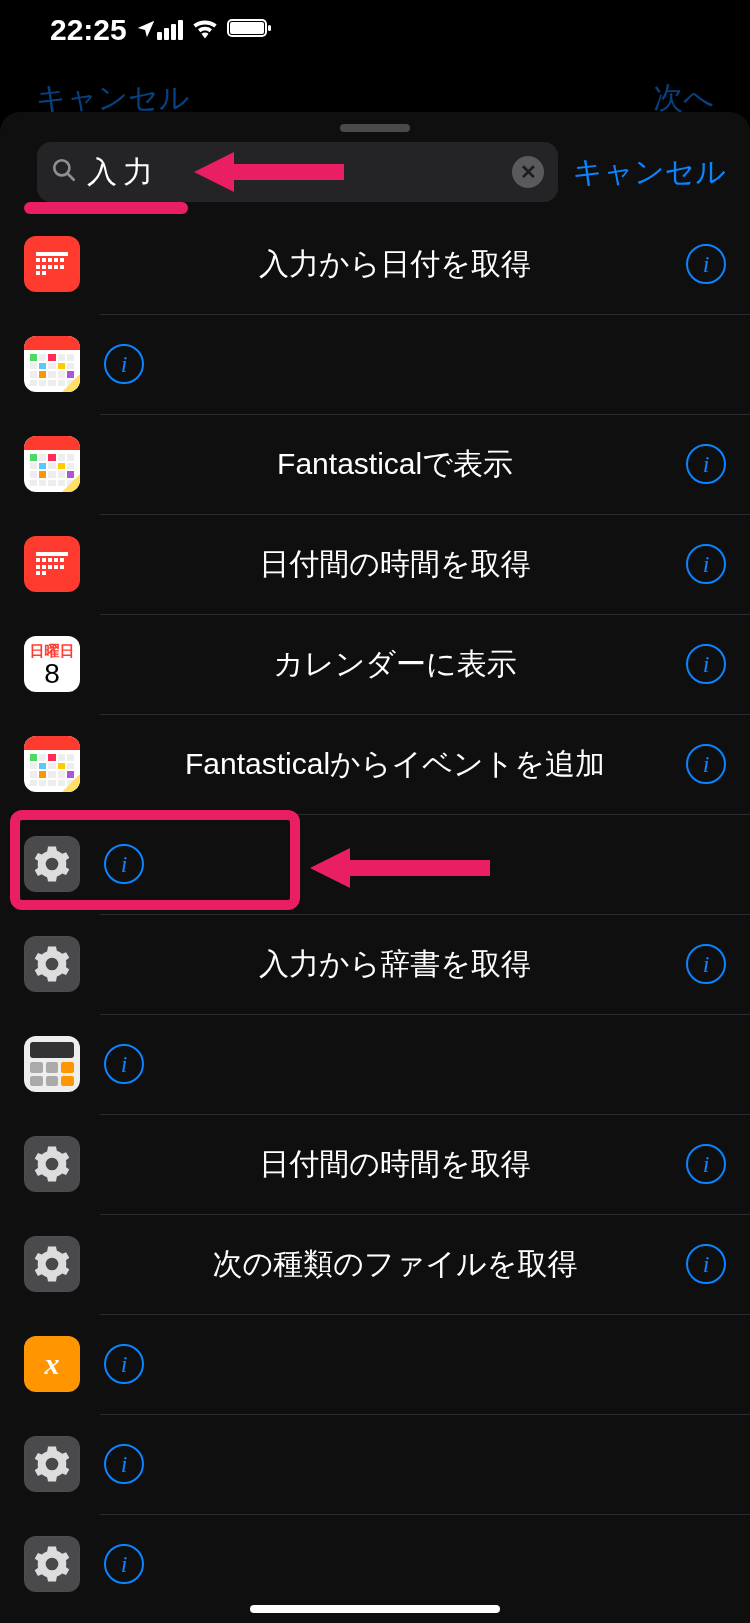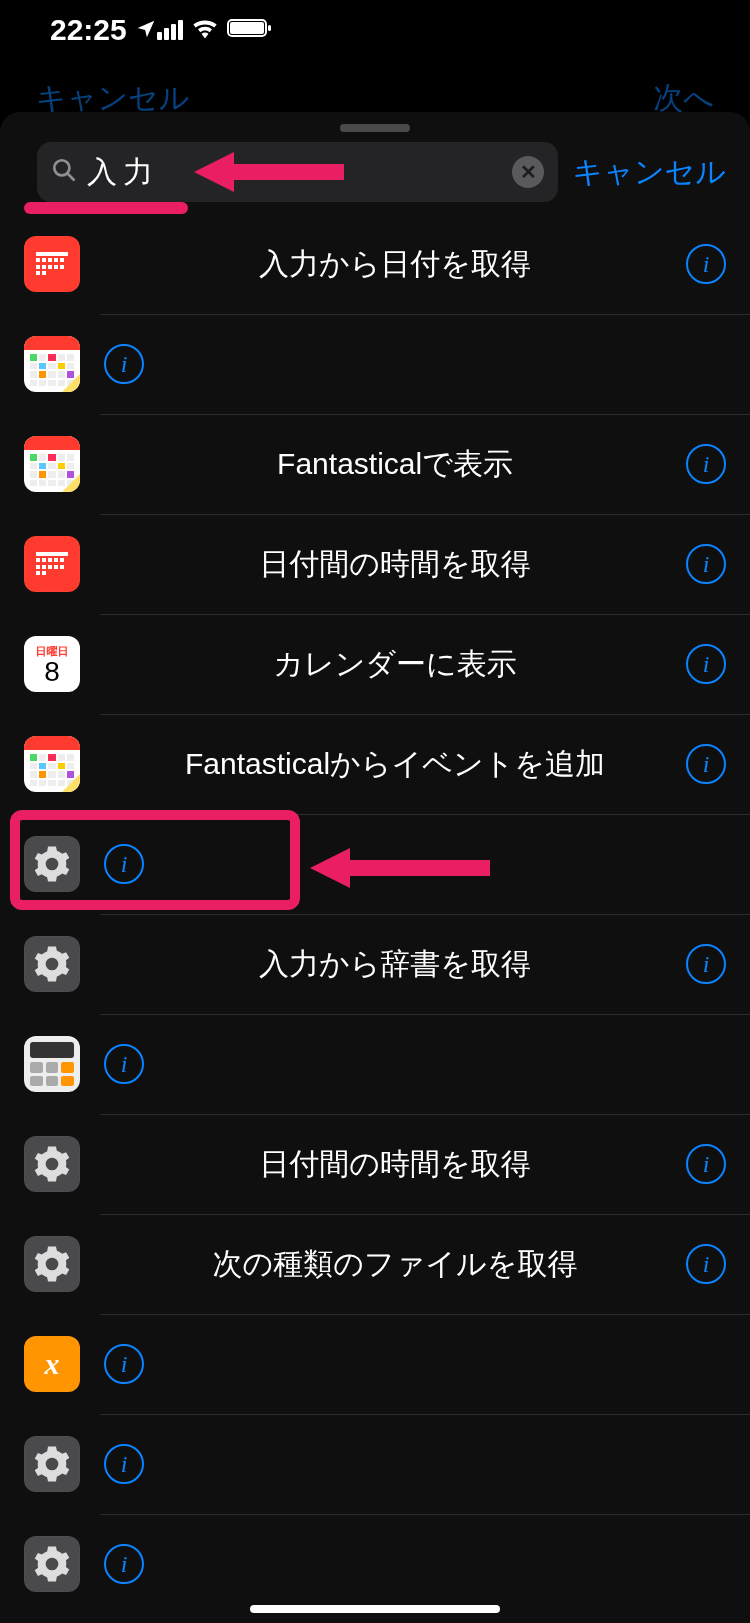--- a/index.html
+++ b/index.html
@@ -143,21 +143,21 @@
   .ic-cal-red .grid i{width:4px;height:4px;background:#fff;}
   .ic-fant { background:#fff; position:relative; overflow:hidden;}
   .ic-fant::before{content:"";position:absolute;top:0;left:0;right:0;height:14px;background:#ff3b30;}
   .ic-fant .dots{position:absolute;top:18px;left:6px;right:6px;bottom:6px;display:grid;grid-template-columns:repeat(5,1fr);grid-template-rows:repeat(4,1fr);gap:2px;}
   .ic-fant .dots i:nth-child(1){background:#4cd964;} .ic-fant .dots i:nth-child(3){background:#ff2d55;}
   .ic-fant .dots i:nth-child(7){background:#5ac8fa;} .ic-fant .dots i:nth-child(9){background:#ffcc00;}
   .ic-fant .dots i:nth-child(12){background:#ff9500;} .ic-fant .dots i:nth-child(15){background:#af52de;}
   .ic-fant .dots i{background:#eee;}
   .ic-fant .corner{position:absolute;bottom:0;right:0;width:0;height:0;border-left:18px solid transparent;border-bottom:18px solid #ffe066;}
   .ic-day { background:#fff; color:#000; flex-direction:column;}
-  .ic-day .dow{font-size:11px;color:#ff3b30;font-weight:700;}
+  .ic-day .dow{font-size:15px;color:#ff3b30;font-weight:700;}
   .ic-day .num{font-size:28px;font-weight:400;line-height:0.9;}
   .ic-gear { background:#4a4a4c; color:#fff;}
   .ic-gear svg { width:38px;height:38px;}
   .ic-calc { background:#eee; position:relative; border-radius:12px; }
   .ic-calc .screen{position:absolute;top:6px;left:6px;right:6px;height:16px;background:#333;border-radius:3px;}
   .ic-calc .keys{position:absolute;bottom:6px;left:6px;right:6px;top:26px;display:grid;grid-template-columns:repeat(3,1fr);gap:3px;}
   .ic-calc .keys i{background:#aaa;border-radius:2px;}
   .ic-calc .keys i.o{background:#ff9500;}
   .ic-var { background:#ff9500; color:#fff; font-style:italic; font-family:Georgia,serif; font-size:30px; font-weight:600;}
 

